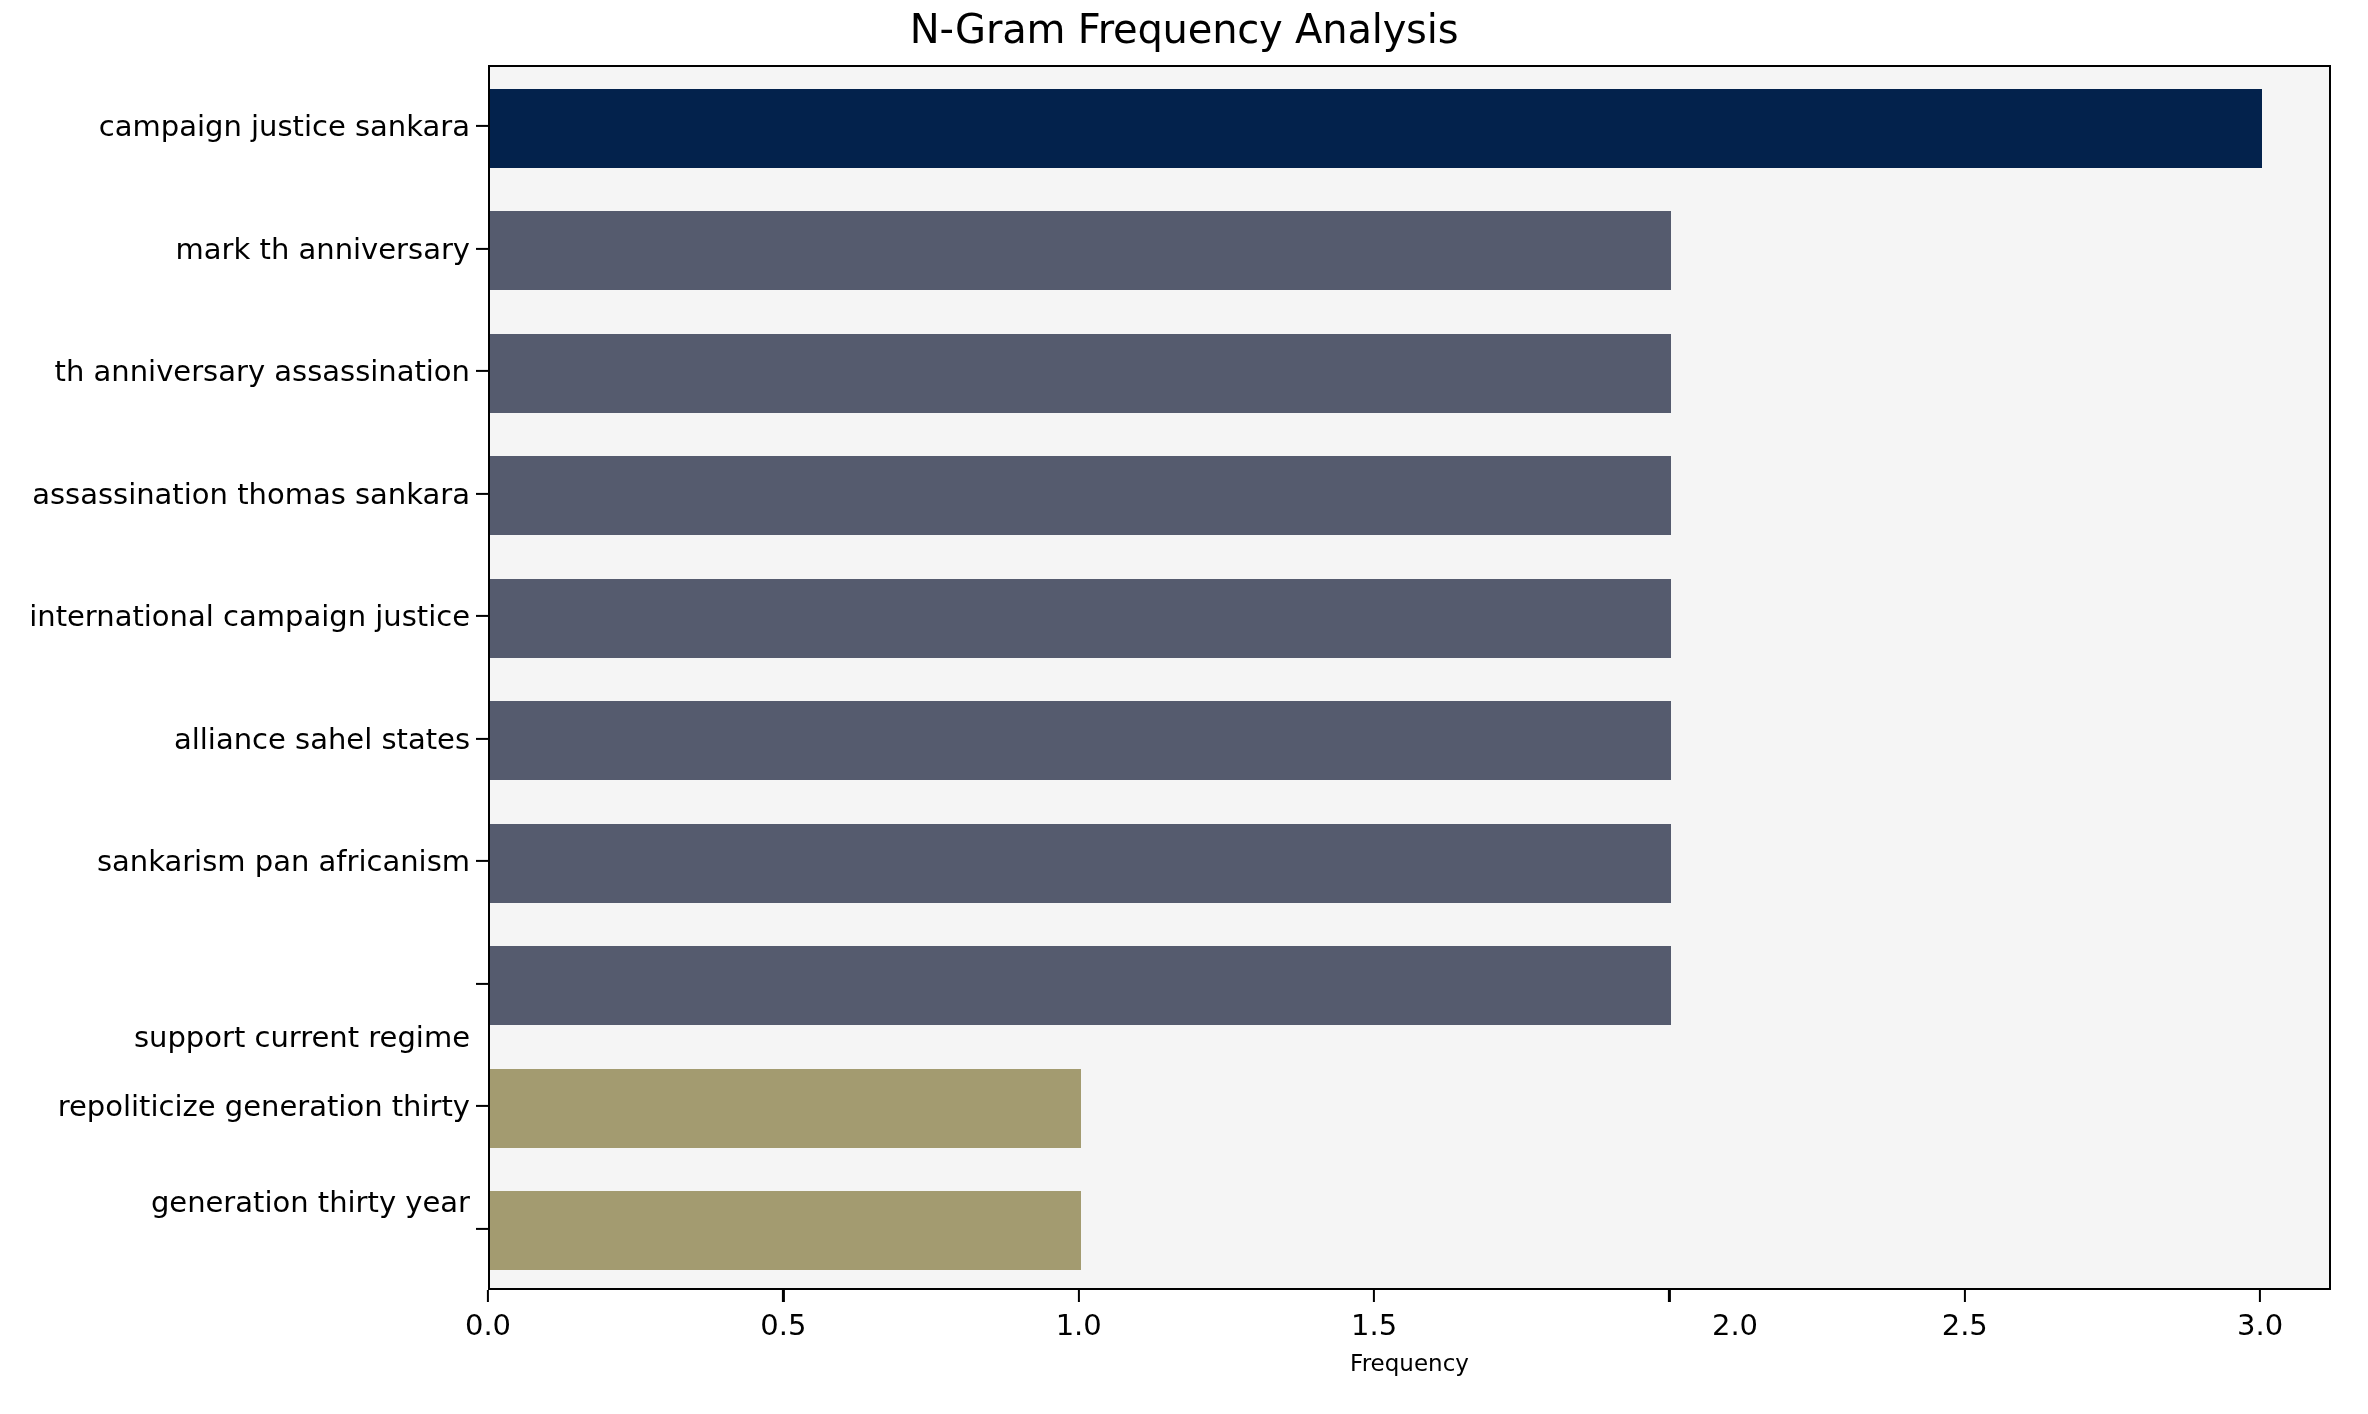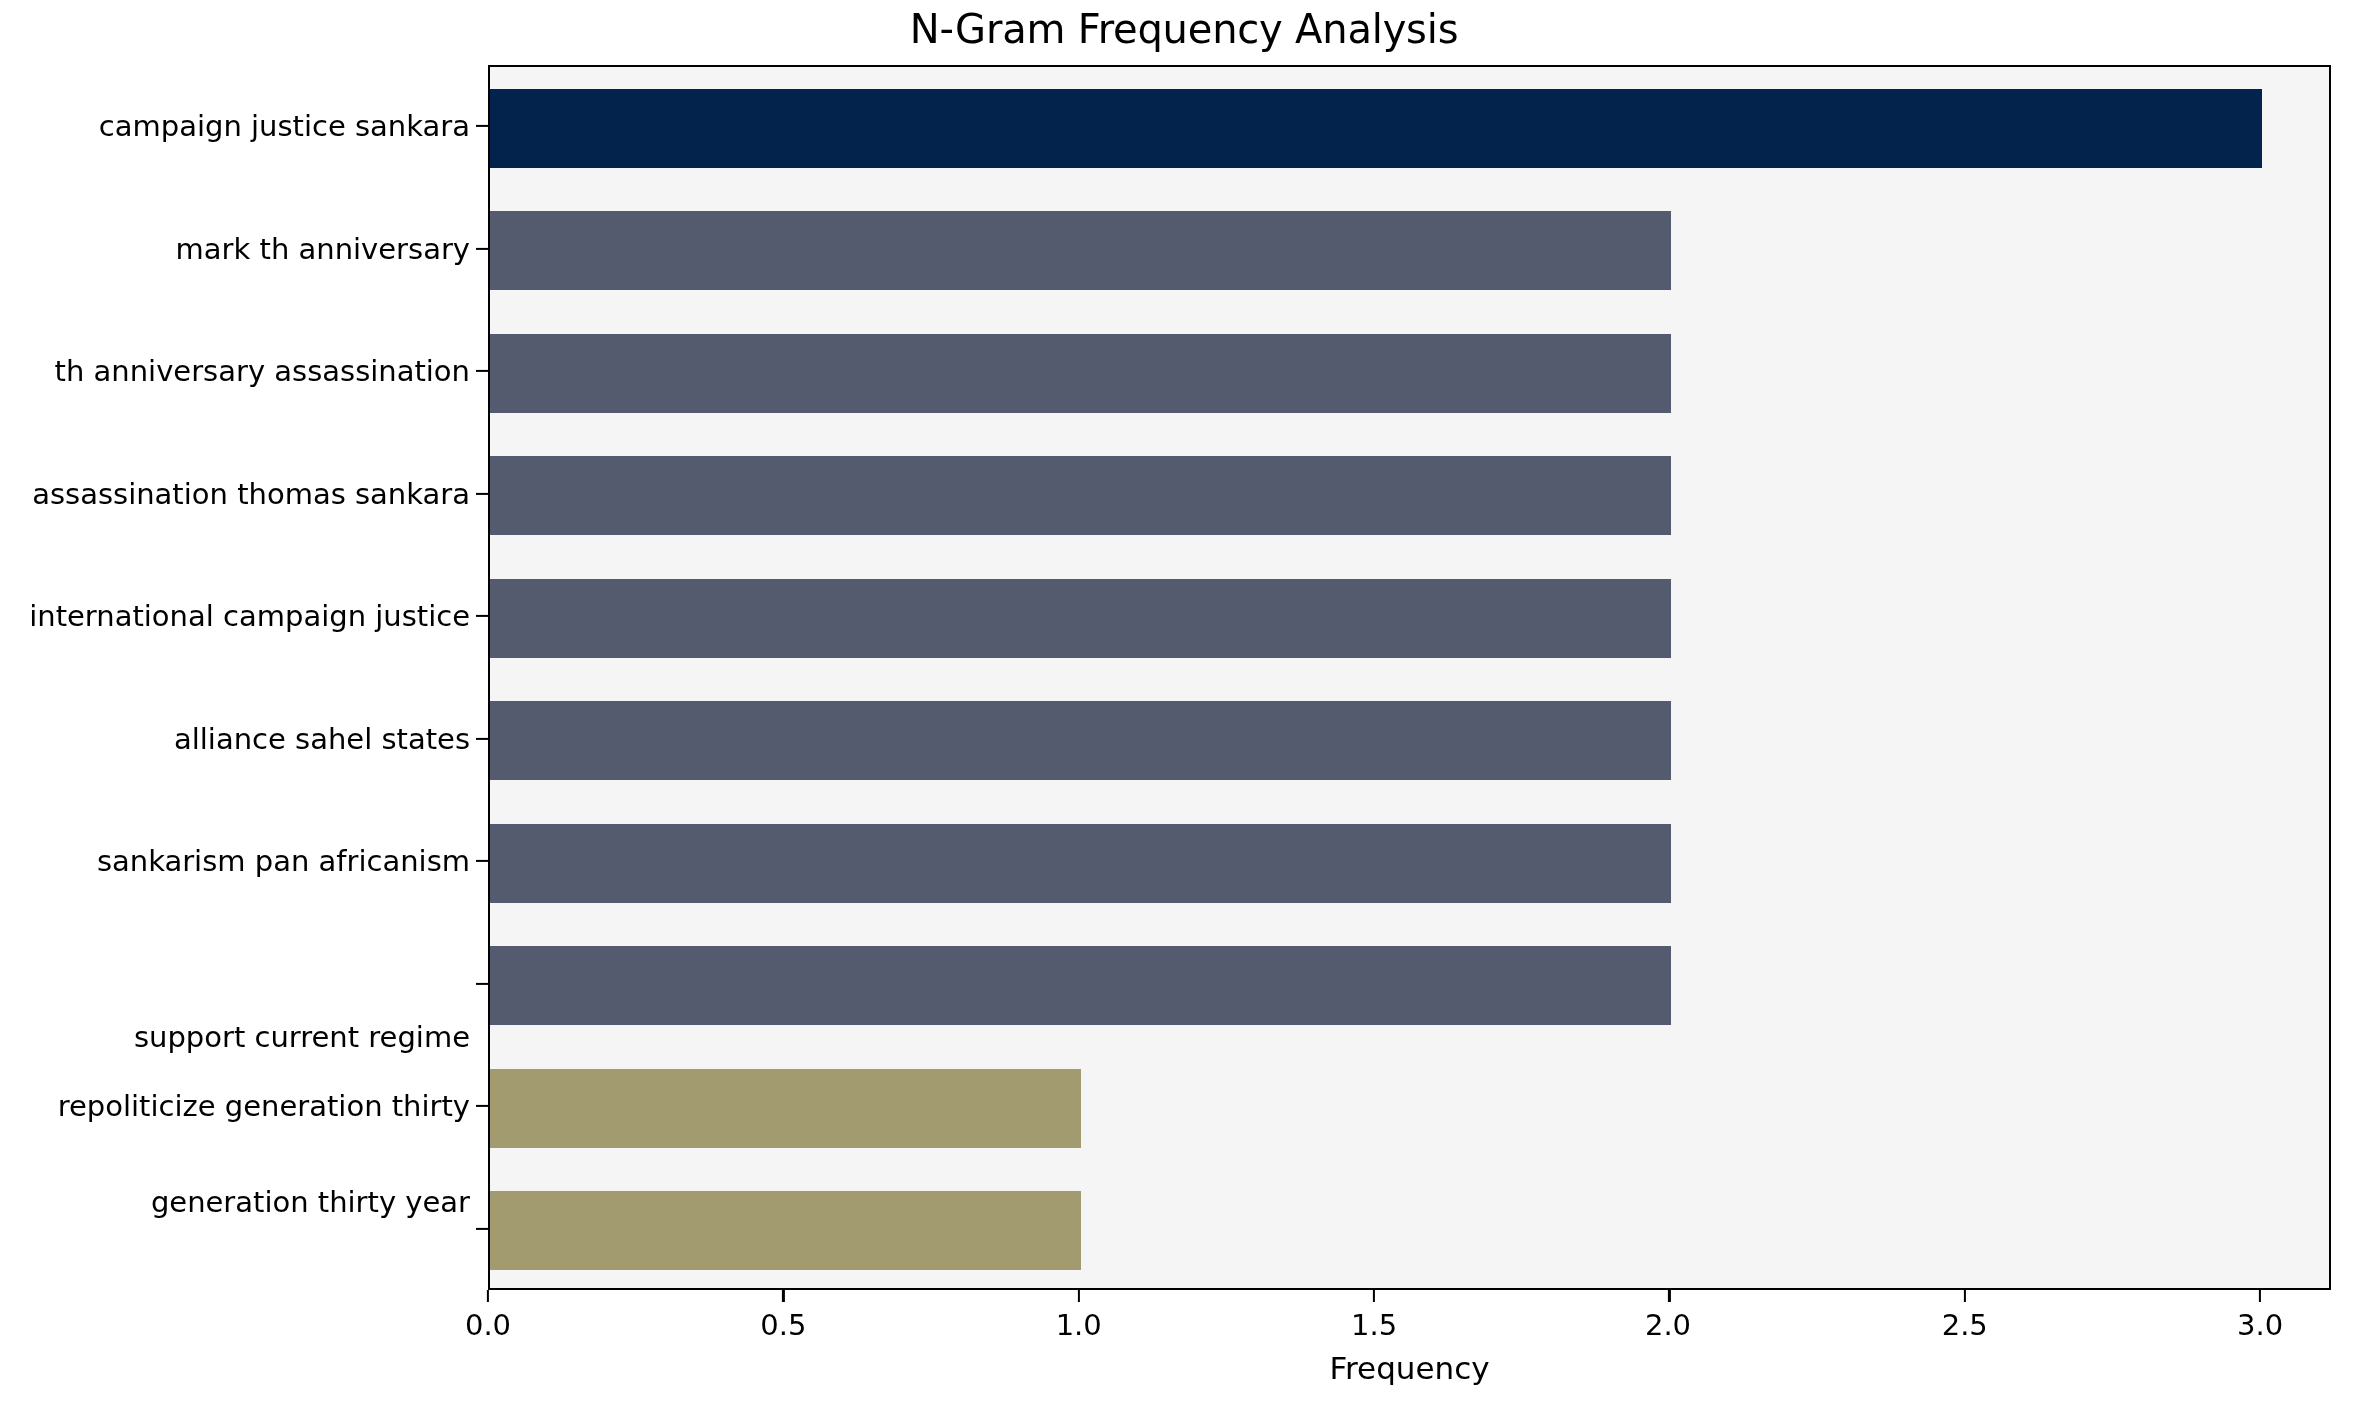--- a/index.html
+++ b/index.html
@@ -113,21 +113,21 @@
     background: #000000;
     transform: translateX(-50%);
   }
 
   #xlabel {
     position: absolute;
     left: 488px;
     top: 1350px;
     width: 1843px;
     text-align: center;
-    font-size: 31px;
+    font-size: 23px;
     color: #000000;
     font-family: "DejaVu Sans", sans-serif;
   }
 </style>
 </head>
 <body>
 
 <div id="figure" style="background: rgb(255, 255, 255);">
 
   <div id="chart-title">N-Gram Frequency Analysis</div>
@@ -173,21 +173,21 @@
   <div id="xtick-labels">
       <div class="xtick-mark" style="left: 0px;"></div>
       <div class="xtick-label" style="left: 0px;">0.0</div>
       <div class="xtick-mark" style="left: 295.353px;"></div>
       <div class="xtick-label" style="left: 295.353px;">0.5</div>
       <div class="xtick-mark" style="left: 590.705px;"></div>
       <div class="xtick-label" style="left: 590.705px;">1.0</div>
       <div class="xtick-mark" style="left: 886.058px;"></div>
       <div class="xtick-label" style="left: 886.058px;">1.5</div>
       <div class="xtick-mark" style="left: 1181.41px;"></div>
-      <div class="xtick-label" style="left: 1180px;">2.0</div>
+      <div class="xtick-label" style="left: 1247px;">2.0</div>
       <div class="xtick-mark" style="left: 1476.76px;"></div>
       <div class="xtick-label" style="left: 1476.76px;">2.5</div>
       <div class="xtick-mark" style="left: 1772.12px;"></div>
       <div class="xtick-label" style="left: 1772.12px;">3.0</div>
     </div>
 
   <div id="xlabel">Frequency</div>
 
 </div>
 

